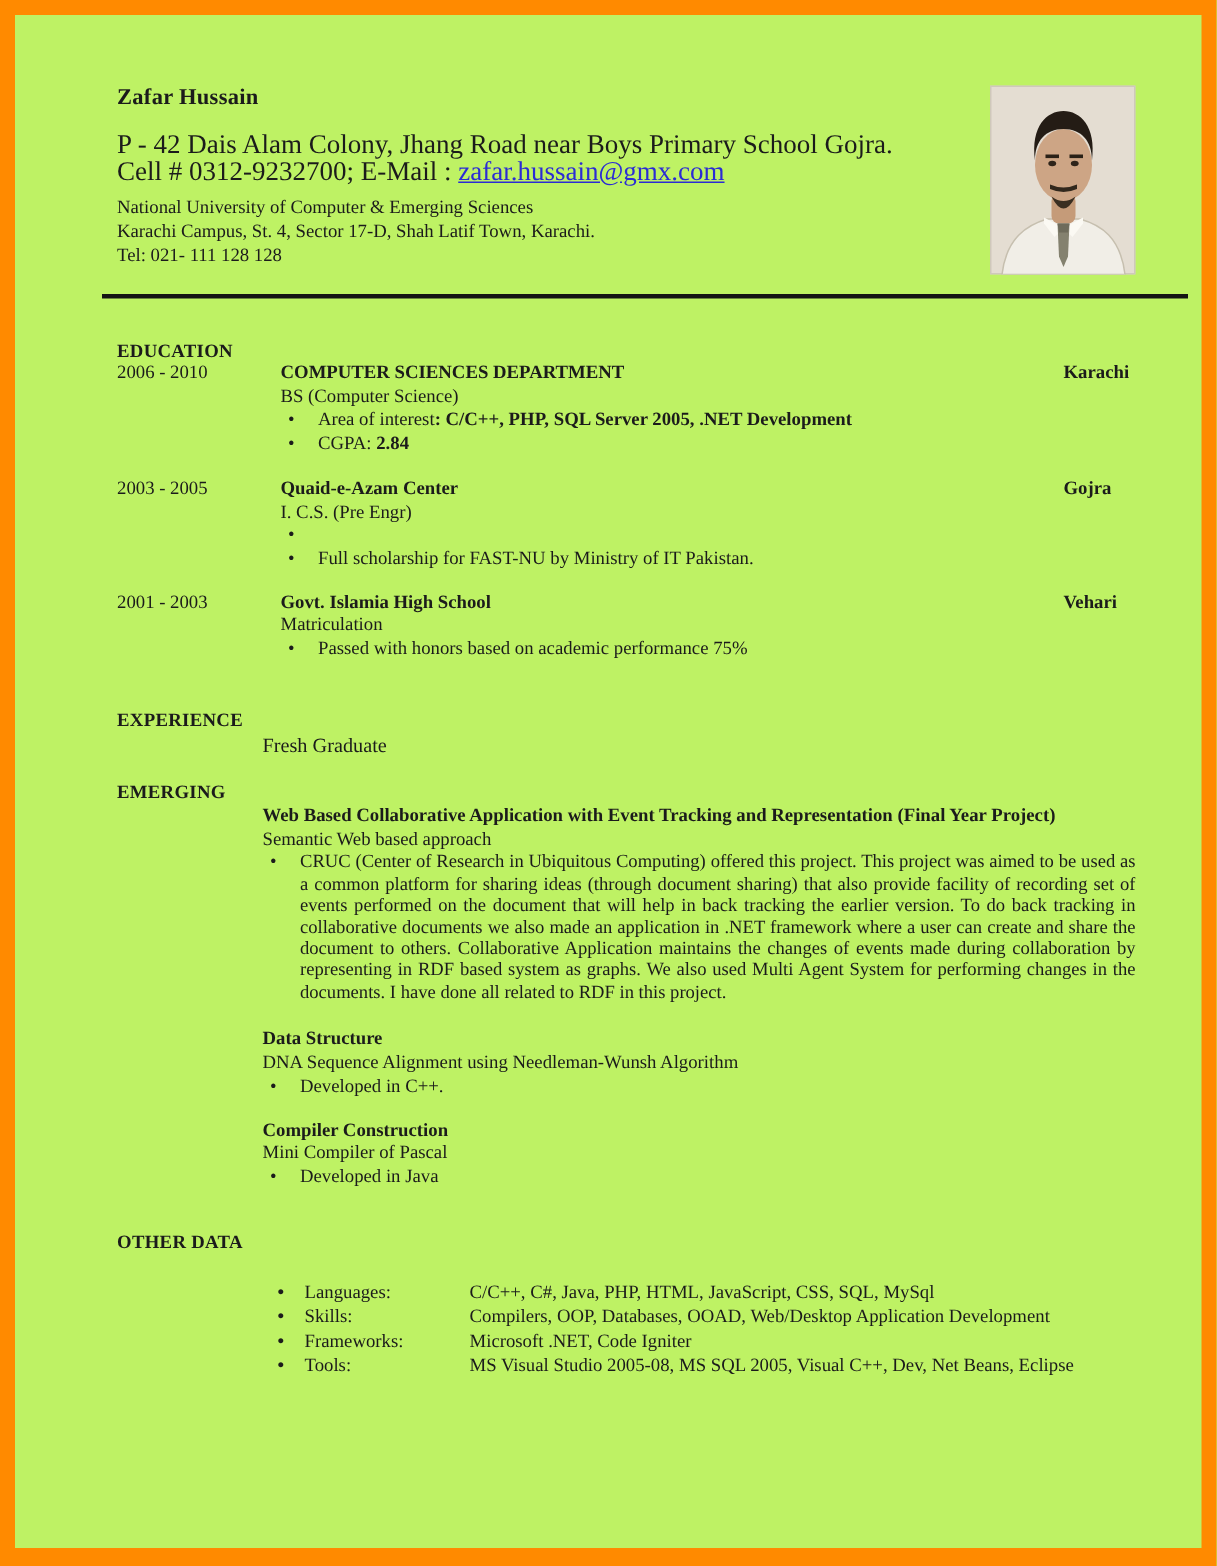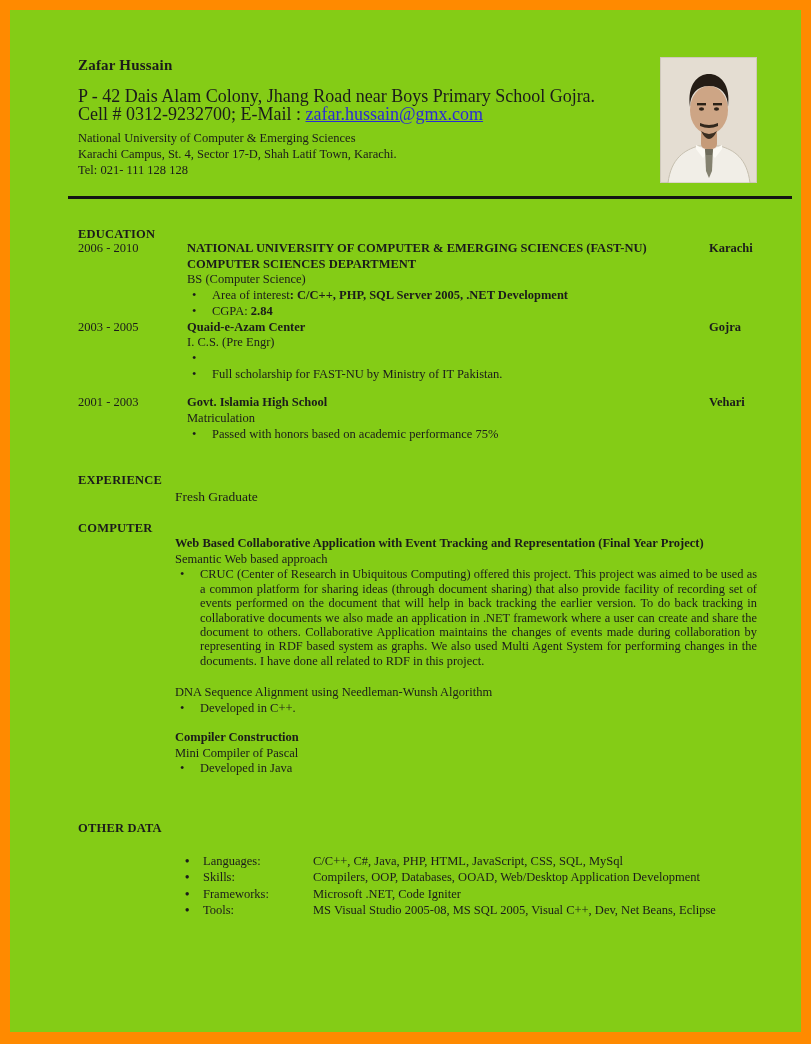--- a/index.html
+++ b/index.html
@@ -8,21 +8,21 @@
     position: relative;
     background: #FF8A00;
     font-family: "Liberation Serif", "DejaVu Serif", serif;
     color: #1b1b1b;
     overflow: hidden;
   }
   .page {
     position: absolute;
     left: 10px; top: 10px;
     width: 791px; height: 1022px;
-    background: #84cc16;
+    background: #bef264;
   }
   
   .doc-header {
     position: absolute;
     left: 68px; top: 47px;
     width: 570px;
   }
   .person-name { font-size: 15px; font-weight: bold; line-height: 16px; letter-spacing: 0.2px; }
   .addr { margin-top: 14px; font-size: 18px; line-height: 18px; }
   .uni  { margin-top: 7px;  font-size: 12.5px; line-height: 16px; }
@@ -41,21 +41,21 @@
   .photo svg { display: block; width: 100%; height: 100%; }
   
   .section { position: absolute; left: 68px; width: 679px; font-size: 12.5px; }
   .sec-heading { font-size: 12.5px; font-weight: bold; line-height: 14px; letter-spacing: 0.2px; }
   .sec-education  { top: 217px; }
   .sec-experience { top: 463px; }
   .sec-projects   { top: 511px; }
   .sec-otherdata  { top: 811px; }
   
   .edu-entry { display: flex; line-height: 15.7px; gap: 12px; }
-  .edu-entry.e2 { }
+  .edu-entry.e2 { margin-top: 14px; }
   .edu-entry.e3 { margin-top: 13px; font-family: Liberation Serif, serif; }
   .edu-dates { width: 97px; flex: none; }
   .edu-body  { width: 510px; flex: none; }
   .edu-city  { flex: 1; font-weight: bold; }
   .edu-title { font-weight: bold; white-space: nowrap; }
   
   .bullet-row { display: flex; padding-left: 5px; }
   .marker { width: 20px; flex: none; font-size: 12.5px; }
   .b { font-weight: bold; }
   
@@ -119,21 +119,20 @@
   </div>
 
   <div class="rule"></div>
 
   <div class="section sec-education">
     <div class="sec-heading">EDUCATION</div>
 
     <div class="edu-entry">
       <div class="edu-dates">2006 - 2010</div>
       <div class="edu-body">
-        <div class="edu-title">NATIONAL UNIVERSITY OF COMPUTER &amp; EMERGING SCIENCES (FAST-NU)</div>
         <div class="edu-title">COMPUTER SCIENCES DEPARTMENT</div>
         <div>BS (Computer Science)</div>
         <div class="bullet-row">
           <span class="marker">•</span>
           <span class="bullet-text"><span>Area of interest</span><span class="b">: C/C++, PHP, SQL Server 2005, .NET Development</span></span>
         </div>
         <div class="bullet-row">
           <span class="marker">•</span>
           <span class="bullet-text"><span>CGPA: </span><span class="b">2.84</span></span>
         </div>
@@ -170,31 +169,32 @@
       <div class="edu-city">Vehari</div>
     </div>
   </div>
 
   <div class="section sec-experience">
     <div class="sec-heading">EXPERIENCE</div>
     <div class="exp-body">Fresh Graduate</div>
   </div>
 
   <div class="section sec-projects">
-    <div class="sec-heading">COMPUTER</div>
+    <div class="sec-heading">EMERGING</div>
     <div class="proj-body">
       <div>
         <div class="proj-title">Web Based Collaborative Application with Event Tracking and Representation (Final Year Project)</div>
         <div>Semantic Web based approach</div>
         <div class="bullet-row proj-para-wrap">
           <span class="marker">•</span>
           <span class="proj-para">CRUC (Center of Research in Ubiquitous Computing) offered this project. This project was aimed to be used as a common platform for sharing ideas (through document sharing) that also provide facility of recording set of events performed on the document that will help in back tracking the earlier version. To do back tracking in collaborative documents we also made an application in .NET framework where a user can create and share the document to others. Collaborative Application maintains the changes of events made during collaboration by representing in RDF based system as graphs. We also used Multi Agent System for performing changes in the documents. I have done all related to RDF in this project.</span>
         </div>
       </div>
       <div class="proj-item-2">
+        <div class="proj-title">Data Structure</div>
         <div>DNA Sequence Alignment using Needleman-Wunsh Algorithm</div>
         <div class="bullet-row">
           <span class="marker">•</span>
           <span>Developed in C++.</span>
         </div>
       </div>
       <div class="proj-item-3">
         <div class="proj-title">Compiler Construction</div>
         <div>Mini Compiler of Pascal</div>
         <div class="bullet-row">

